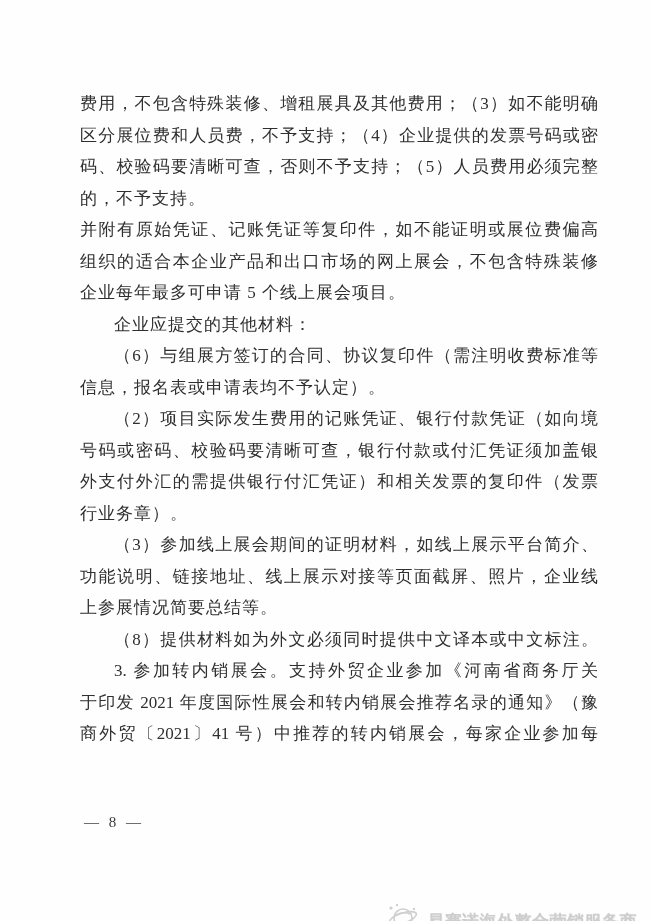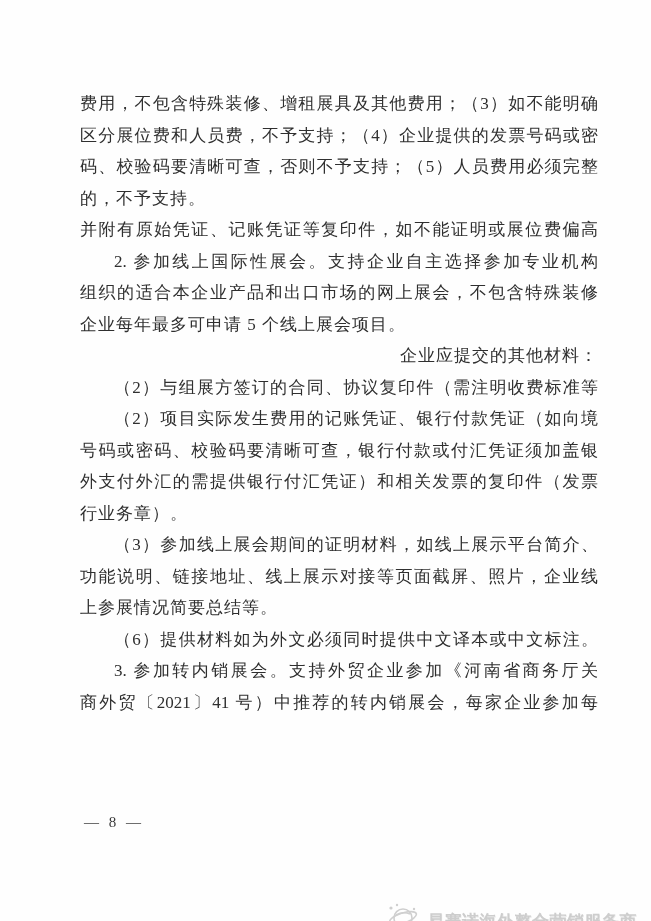--- a/index.html
+++ b/index.html
@@ -31,21 +31,20 @@
   }
   .line.j {
     white-space: normal;
     letter-spacing: 0;
     text-align: justify;
     text-align-last: justify;
     overflow: hidden;
   }
   .line.ind {
     text-indent: 2em;
-    text-align: right;
   }
   .page-number {
     position: absolute;
     left: 84px;
     top: 814px;
     font-size: 15px;
     letter-spacing: 3px;
     color: #3a3a3a;
     font-family: "Liberation Serif", "DejaVu Serif", serif;
   }
@@ -77,34 +76,35 @@
 <body>
 
 <div class="page">
 
   <div class="text-block">
       <div class="line j">费用，不包含特殊装修、增租展具及其他费用；（3）如不能明确</div>
       <div class="line j">区分展位费和人员费，不予支持；（4）企业提供的发票号码或密</div>
       <div class="line j">码、校验码要清晰可查，否则不予支持；（5）人员费用必须完整</div>
       <div class="line">的，不予支持。</div>
       <div class="line j">并附有原始凭证、记账凭证等复印件，如不能证明或展位费偏高</div>
-      <div class="line j ind">2. 参加线上国际性展会。支持企业自主选择参加专业机构</div>
       <div class="line j">组织的适合本企业产品和出口市场的网上展会，不包含特殊装修</div>
       <div class="line">企业每年最多可申请 5 个线上展会项目。</div>
       <div class="line ind">企业应提交的其他材料：</div>
-      <div class="line j ind">（2）与组展方签订的合同、协议复印件（需注明收费标准等</div>
+      <div class="line j ind">（6）与组展方签订的合同、协议复印件（需注明收费标准等</div>
+      <div class="line">信息，报名表或申请表均不予认定）。</div>
       <div class="line j ind">（2）项目实际发生费用的记账凭证、银行付款凭证（如向境</div>
       <div class="line j">号码或密码、校验码要清晰可查，银行付款或付汇凭证须加盖银</div>
       <div class="line j">外支付外汇的需提供银行付汇凭证）和相关发票的复印件（发票</div>
       <div class="line">行业务章）。</div>
       <div class="line j ind">（3）参加线上展会期间的证明材料，如线上展示平台简介、</div>
       <div class="line j">功能说明、链接地址、线上展示对接等页面截屏、照片，企业线</div>
       <div class="line">上参展情况简要总结等。</div>
-      <div class="line j ind">（6）提供材料如为外文必须同时提供中文译本或中文标注。</div>
+      <div class="line j ind">（8）提供材料如为外文必须同时提供中文译本或中文标注。</div>
       <div class="line j ind">3. 参加转内销展会。支持外贸企业参加《河南省商务厅关</div>
+      <div class="line j">于印发 2021 年度国际性展会和转内销展会推荐名录的通知》（豫</div>
       <div class="line j">商外贸〔2021〕41 号）中推荐的转内销展会，每家企业参加每</div>
     </div>
 
   <div class="page-number">— 8 —</div>
 
   <div class="watermark">
     <span class="watermark-icon">
       <svg viewBox="0 0 36 32" width="36" height="32">
         <g fill="none" stroke="#cfcfcf" stroke-width="1.6">
           <circle cx="19" cy="17" r="9"></circle>

